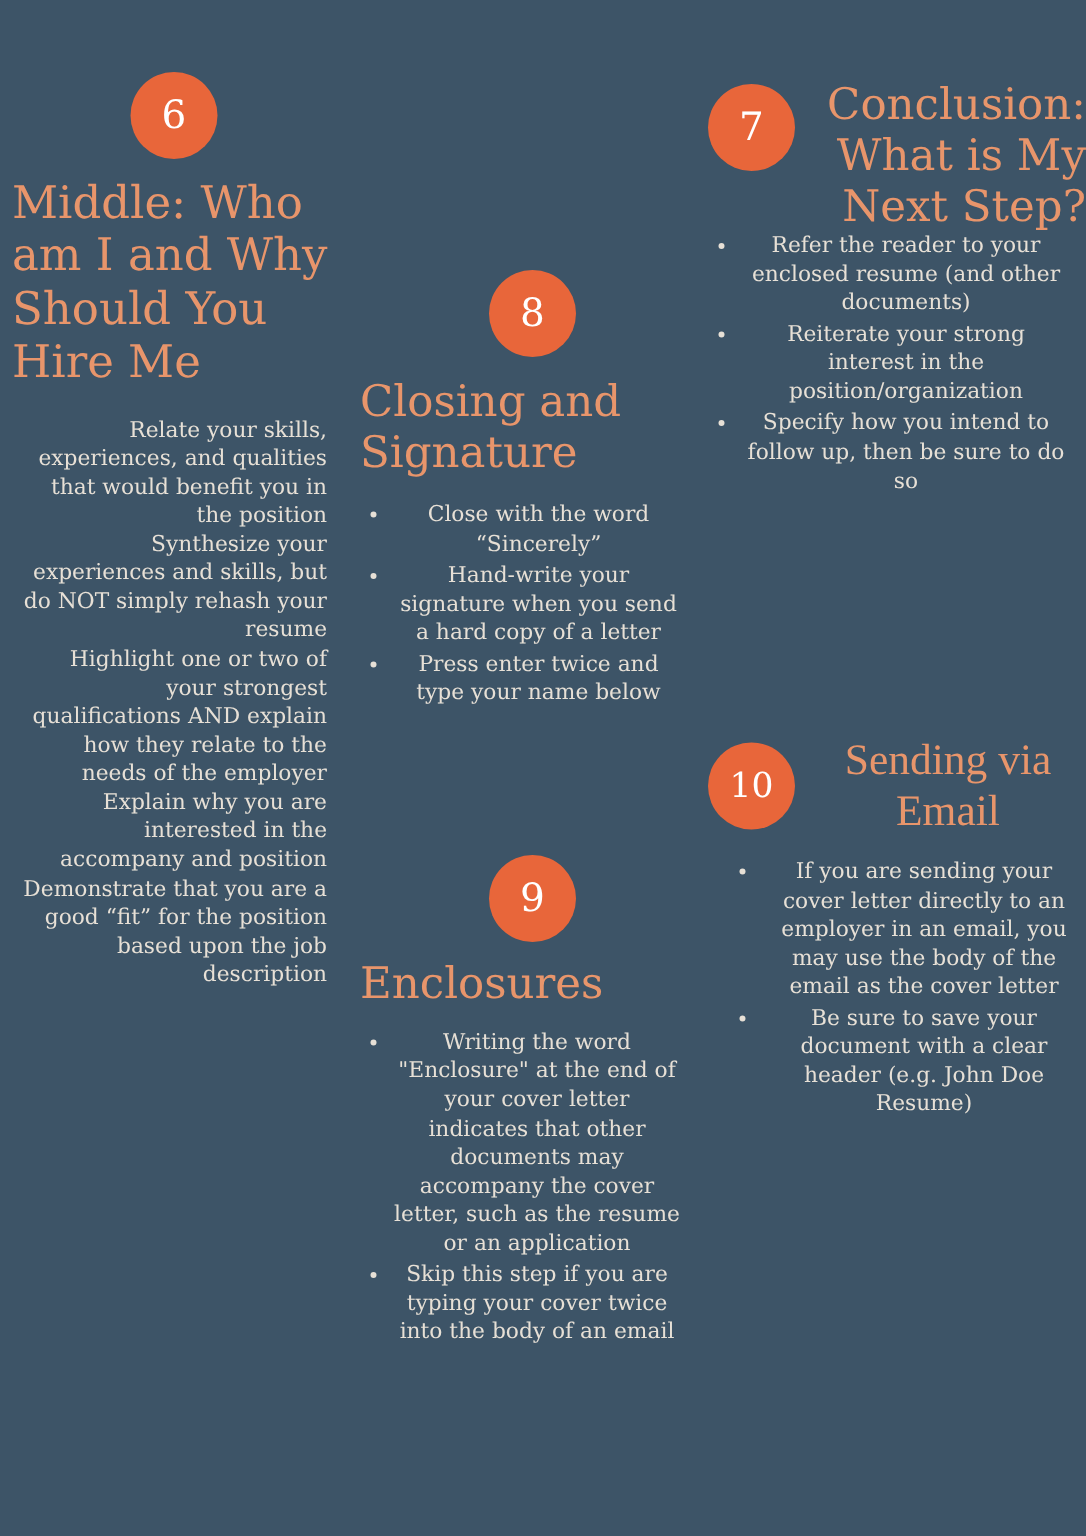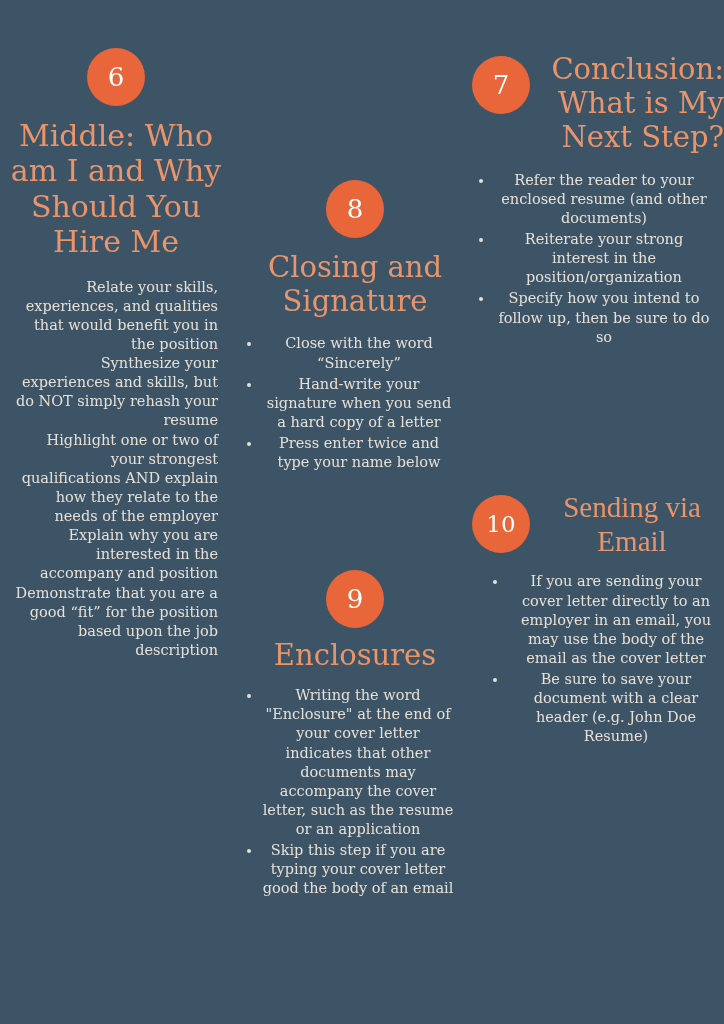--- a/index.html
+++ b/index.html
@@ -40,21 +40,20 @@
     align-items: center;
     justify-content: center;
     line-height: 1;
   }
   .badge.small-num { font-size: 23px; }
 
   .heading {
     color: #e8956b;
     font-family: "DejaVu Serif", serif;
     font-weight: normal;
-    text-align: center;
     line-height: 1.18;
     margin: 0;
   }
   .h-32 { font-size: 30px; }
   .h-30 { font-size: 29px; }
 
   .body-text {
     color: #e7e0d6;
     font-family: "DejaVu Serif", serif;
     text-align: right;
@@ -94,21 +93,21 @@
   #sec9 { position: absolute; left: 240px; top: 570px; width: 230px; }
   #sec9 .badge-wrap { display: flex; justify-content: center; }
   #sec9 .heading { margin-top: 10px; }
   #sec9 .bullets { margin-top: 14px; font-size: 14.5px; padding-right: 16px; }
 
   
   #sec7 { position: absolute; left: 472px; top: 52px; width: 252px; }
   #sec7 .row { display: flex; align-items: flex-start; gap: 10px; }
   #sec7 .badge { flex: 0 0 auto; margin-top: 4px; }
   #sec7 .heading { flex: 1 1 auto; text-align: right; }
-  #sec7 .bullets { margin-top: 16px; font-size: 14.5px; padding-right: 10px; }
+  #sec7 .bullets { font-size: 14.5px; padding-right: 10px; }
 
   
   #sec10 { position: absolute; left: 472px; top: 490px; width: 252px; }
   #sec10 .row { display: flex; align-items: center; gap: 10px; }
   #sec10 .badge { flex: 0 0 auto; text-align: center; }
   #sec10 .heading { flex: 1 1 auto; text-align: center; font-family: Liberation Serif, serif; }
   #sec10 .bullets { margin-top: 14px; font-size: 14.5px; padding-left: 36px; }
 </style>
 </head>
 <body>
@@ -153,21 +152,21 @@
     </ul>
   </div>
 
   <div class="col col-mid" id="sec9">
     <div class="badge-wrap">
       <div class="badge">9</div>
     </div>
     <h2 class="heading h-30">Enclosures</h2>
     <ul class="bullets">
       <li>Writing the word "Enclosure" at the end of your cover letter indicates that other documents may accompany the cover letter, such as the resume or an application</li>
-      <li>Skip this step if you are typing your cover letter good the body of an email</li>
+      <li>Skip this step if you are typing your cover twice into the body of an email</li>
     </ul>
   </div>
 
   <div class="col col-right" id="sec10">
     <div class="row">
       <div class="badge small-num">10</div>
       <h2 class="heading h-30">Sending via Email</h2>
     </div>
     <ul class="bullets">
       <li>If you are sending your cover letter directly to an employer in an email, you may use the body of the email as the cover letter</li>

